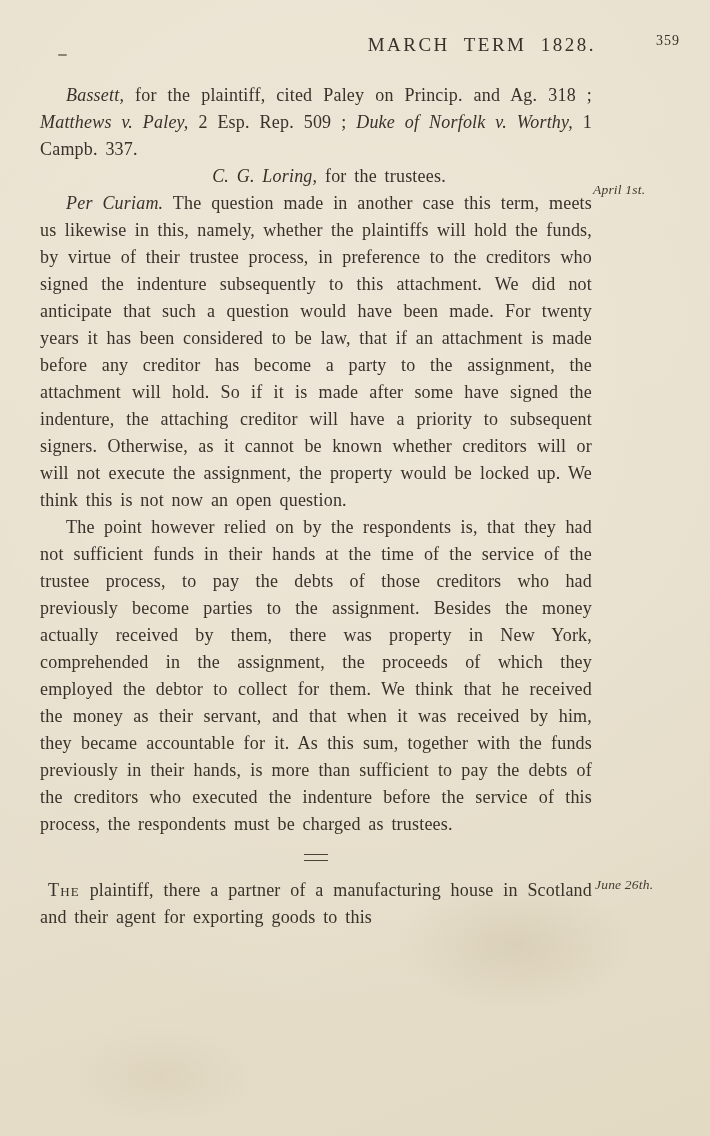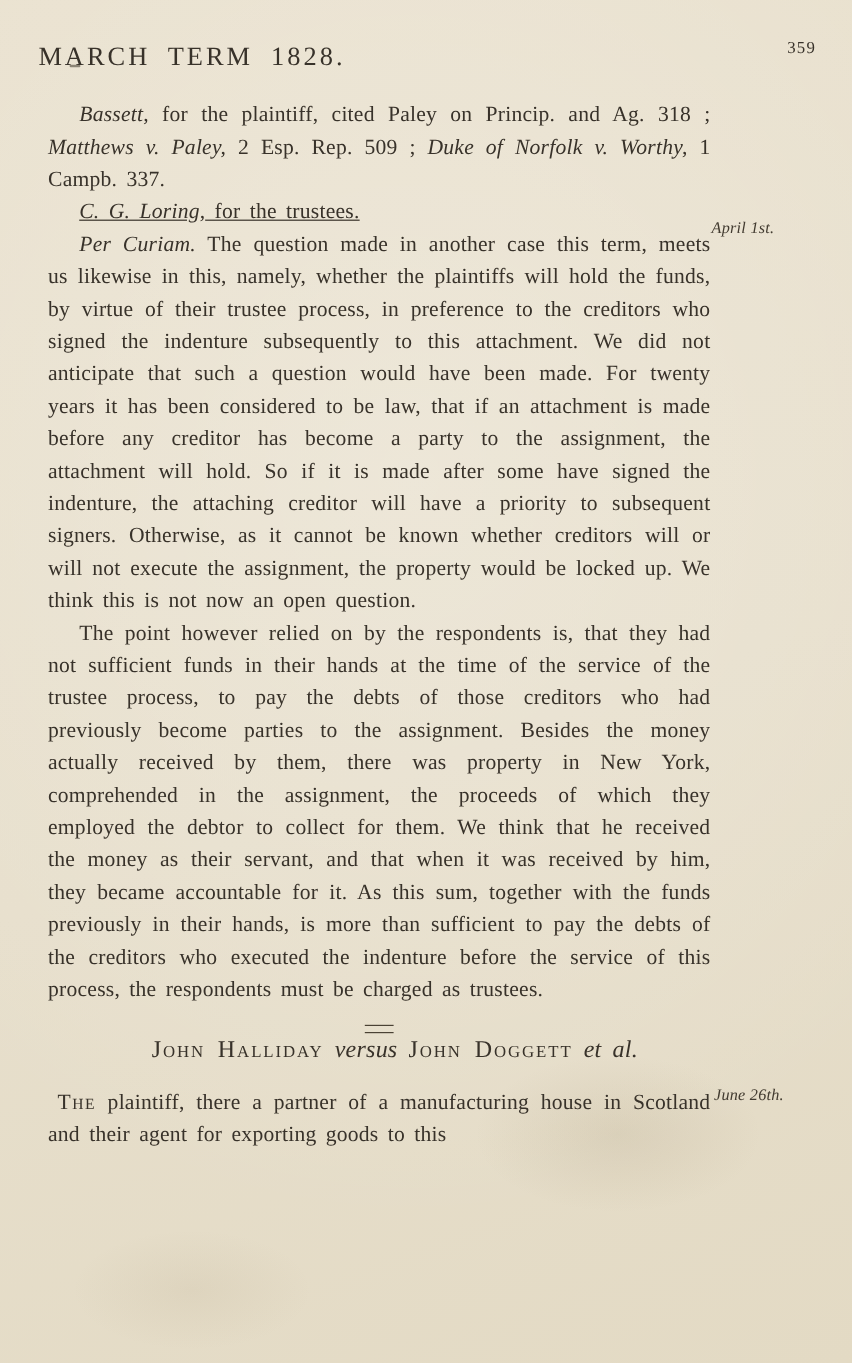--- a/index.html
+++ b/index.html
@@ -16,33 +16,33 @@
   }
   .stain{position:absolute;pointer-events:none;}
   .stain-1{left:360px;top:860px;width:310px;height:170px;
     background:radial-gradient(55% 55% at 50% 50%, rgba(138,118,82,0.12), rgba(138,118,82,0) 70%);}
   .stain-2{left:30px;top:1010px;width:260px;height:130px;
     background:radial-gradient(55% 55% at 50% 50%, rgba(138,118,82,0.08), rgba(138,118,82,0) 70%);}
   .scan-speck{position:absolute;left:58px;top:54px;width:9px;height:2px;background:rgba(60,52,40,0.55);border-radius:1px;}
 
   .header-row{position:absolute;left:0;top:34px;width:710px;height:30px;}
   .running-title{
-    position:absolute;left:32px;width:552px;text-align:left;
-    font-size:22px;letter-spacing:2.5px;word-spacing:7px;
+    position:absolute;left:44px;width:552px;text-align:right;
+    font-size:19px;letter-spacing:2.5px;word-spacing:7px;
   }
   .page-number{position:absolute;right:30px;top:-1px;font-size:14px;letter-spacing:1px;}
 
   .text-col{
     position:absolute;left:40px;top:82px;width:552px;
     font-size:18px;line-height:27px;
     text-align:justify;
     word-spacing:3px;letter-spacing:0.2px;
   }
   .text-col p{margin:0;position:relative;text-indent:26px;}
-  p.no-justify{text-align:left;text-decoration:underline;}
+  p.no-justify{text-align:center;}
 
   .seg-i{font-style:italic;}
   .seg-sc{font-variant:small-caps;letter-spacing:1.2px;}
 
   .margin-note{
     position:absolute;
     font-size:13px;line-height:14.5px;
     text-align:center;text-indent:0;
     word-spacing:normal;letter-spacing:0.2px;
     color:#42healthy;
@@ -89,19 +89,18 @@
     <p><span class="seg-i">Bassett,</span><span> for the plaintiff, cited Paley on Princip. and Ag. 318 ; </span><span class="seg-i">Matthews v. Paley,</span><span> 2 Esp. Rep. 509 ; </span><span class="seg-i">Duke of Norfolk v. Worthy,</span><span> 1 Campb. 337.</span></p>
 
     <p class="no-justify"><span class="seg-i">C. G. Loring,</span><span> for the trustees.</span></p>
 
     <p><span class="margin-note date-note note-april">April 1st.</span><span class="seg-i">Per Curiam.</span><span> The question made in another case this term, meets us likewise in this, namely, whether the plaintiffs will hold the funds, by virtue of their trustee process, in preference to the creditors who signed the indenture subsequently to this attachment. We did not anticipate that such a question would have been made. For twenty years it has been considered to be law, that if an attachment is made before any creditor has become a party to the assignment, the attachment will hold. So if it is made after some have signed the indenture, the attaching creditor will have a priority to subsequent signers. Otherwise, as it cannot be known whether creditors will or will not execute the assignment, the property would be locked up. We think this is not now an open question.</span></p>
 
     <p><span>The point however relied on by the respondents is, that they had not sufficient funds in their hands at the time of the service of the trustee process, to pay the debts of those creditors who had previously become parties to the assignment. Besides the money actually received by them, there was property in New York, comprehended in the assignment, the proceeds of which they employed the debtor to collect for them. We think that he received the money as their servant, and that when it was received by him, they became accountable for it. As this sum, together with the funds previously in their hands, is more than sufficient to pay the debts of the creditors who executed the indenture before the service of this process, the respondents must be charged as trustees.</span></p>
 
     <div class="separator"></div>
 
-    <p class="case-title"><span class="seg-sc">John Halliday</span><span class="seg-i"> versus </span><span class="seg-sc">John Doggett</span><span class="seg-i"> et al.</span></p>
 
     <p class="opening-para"><span class="margin-note date-note note-june">June 26th.</span><span class="seg-sc">The</span><span> plaintiff, there a partner of a manufacturing house in Scotland and their agent for exporting goods to this</span></p>
 
   </div>
 
 </div>
 
 </body></html>

